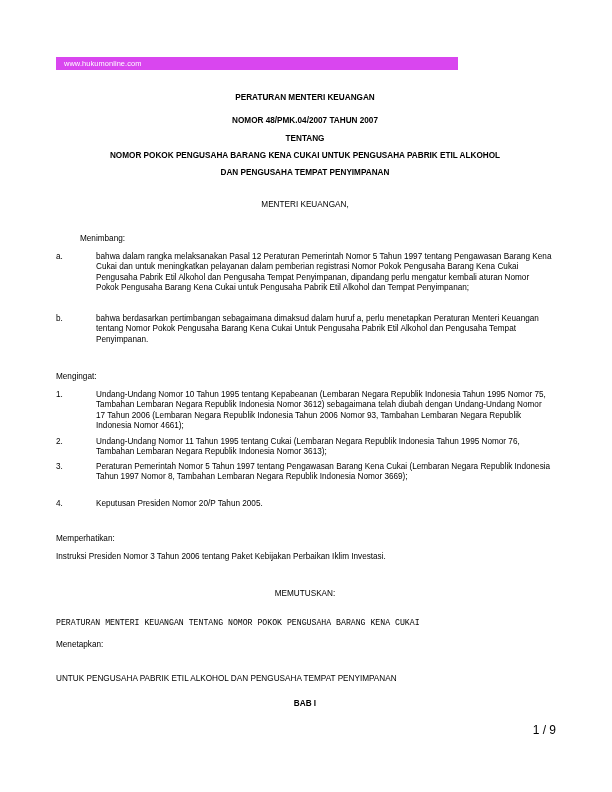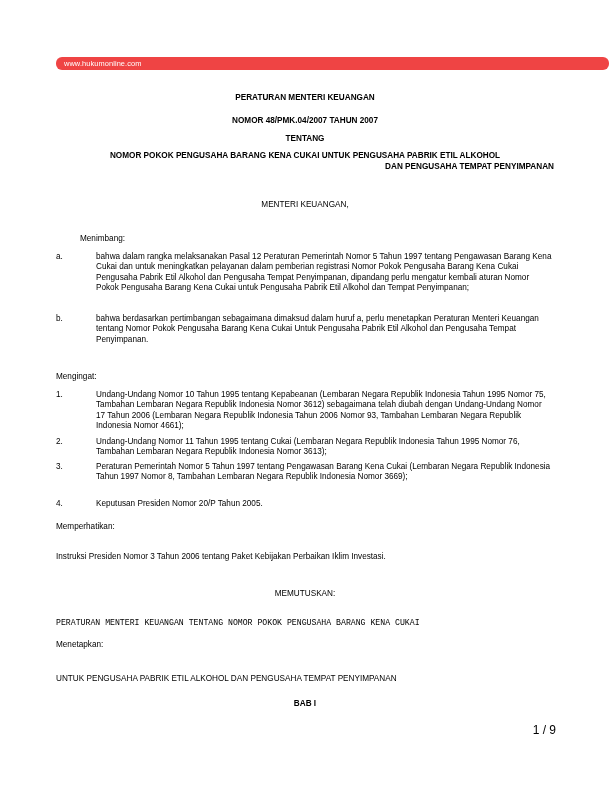--- a/index.html
+++ b/index.html
@@ -2,23 +2,22 @@
 <html><head>
   <meta charset="utf-8">
   <style>
     html, body { margin: 0; padding: 0; background: #ffffff; }
     body {
       width: 612px; height: 792px; position: relative; overflow: hidden;
       font-family: "Liberation Sans", sans-serif; color: #000;
       font-size: 8.2px; line-height: 10.4px;
     }
     .banner {
-      position: absolute; left: 56px; top: 57px; width: 553px; height: 13px;
-      background: #ef4444;
-      border-radius: 6px;
+      position: absolute; left: 56px; top: 57px; width: 402px; height: 13px;
+      background: #d946ef;
     }
     .banner-text {
       position: absolute; left: 8px; top: 1px; color: #ffffff;
       font-size: 7.4px; line-height: 11px; letter-spacing: 0.1px;
     }
     .abs { position: absolute; }
     .center { left: 56px; width: 498px; text-align: center; }
     .bold { font-weight: bold; }
     .title { font-size: 8.2px; line-height: 10.5px; }
     .para { left: 56px; width: 496px; }
@@ -32,21 +31,21 @@
 
 <div class="banner">
   <span class="banner-text">www.hukumonline.com</span>
 </div>
 
 <div>
   <div class="abs center bold title" style="top:93px;">PERATURAN MENTERI KEUANGAN</div>
   <div class="abs center bold title" style="top:116px;">NOMOR 48/PMK.04/2007 TAHUN 2007</div>
   <div class="abs center bold title" style="top:134px;">TENTANG</div>
   <div class="abs center bold title" style="top:151px;">NOMOR POKOK PENGUSAHA BARANG KENA CUKAI UNTUK PENGUSAHA PABRIK ETIL ALKOHOL</div>
-  <div class="abs center bold title" style="top:162px;text-align:right;">DAN PENGUSAHA TEMPAT PENYIMPANAN</div>
+  <div class="abs center bold title" style="top:168px;">DAN PENGUSAHA TEMPAT PENYIMPANAN</div>
 </div>
 
 <div class="abs center" style="top:200px;">MENTERI KEUANGAN,</div>
 
 <div>
   <div class="abs para" style="top:234px;padding-left:24px;">Menimbang:</div>
   <div class="item" style="top:252px;">
     <span class="num">a.</span>
     <span class="txt">bahwa dalam rangka melaksanakan Pasal 12 Peraturan Pemerintah Nomor 5 Tahun 1997 tentang Pengawasan Barang Kena Cukai dan untuk meningkatkan pelayanan dalam pemberian registrasi Nomor Pokok Pengusaha Barang Kena Cukai Pengusaha Pabrik Etil Alkohol dan Pengusaha Tempat Penyimpanan, dipandang perlu mengatur kembali aturan Nomor Pokok Pengusaha Barang Kena Cukai untuk Pengusaha Pabrik Etil Alkohol dan Tempat Penyimpanan;</span>
   </div>
@@ -70,21 +69,21 @@
     <span class="num">3.</span>
     <span class="txt">Peraturan Pemerintah Nomor 5 Tahun 1997 tentang Pengawasan Barang Kena Cukai (Lembaran Negara Republik Indonesia Tahun 1997 Nomor 8, Tambahan Lembaran Negara Republik Indonesia Nomor 3669);</span>
   </div>
   <div class="item" style="top:499px;">
     <span class="num">4.</span>
     <span class="txt">Keputusan Presiden Nomor 20/P Tahun 2005.</span>
   </div>
 </div>
 
 <div>
-  <div class="abs para" style="top:522px;">Memperhatikan:</div>
+  <div class="abs para" style="top:534px;">Memperhatikan:</div>
   <div class="abs para" style="top:552px;">Instruksi Presiden Nomor 3 Tahun 2006 tentang Paket Kebijakan Perbaikan Iklim Investasi.</div>
 </div>
 
 <div class="abs center" style="top:589px;">MEMUTUSKAN:</div>
 
 <div>
   <div class="abs para" style="top:624px;margin-top:16px;">Menetapkan:</div>
   <div class="abs para" style="top:618px;font-family:Liberation Mono, monospace;">PERATURAN MENTERI KEUANGAN TENTANG NOMOR POKOK PENGUSAHA BARANG KENA CUKAI</div>
   <div class="abs para" style="top:674px;">UNTUK PENGUSAHA PABRIK ETIL ALKOHOL DAN PENGUSAHA TEMPAT PENYIMPANAN</div>
 </div>

